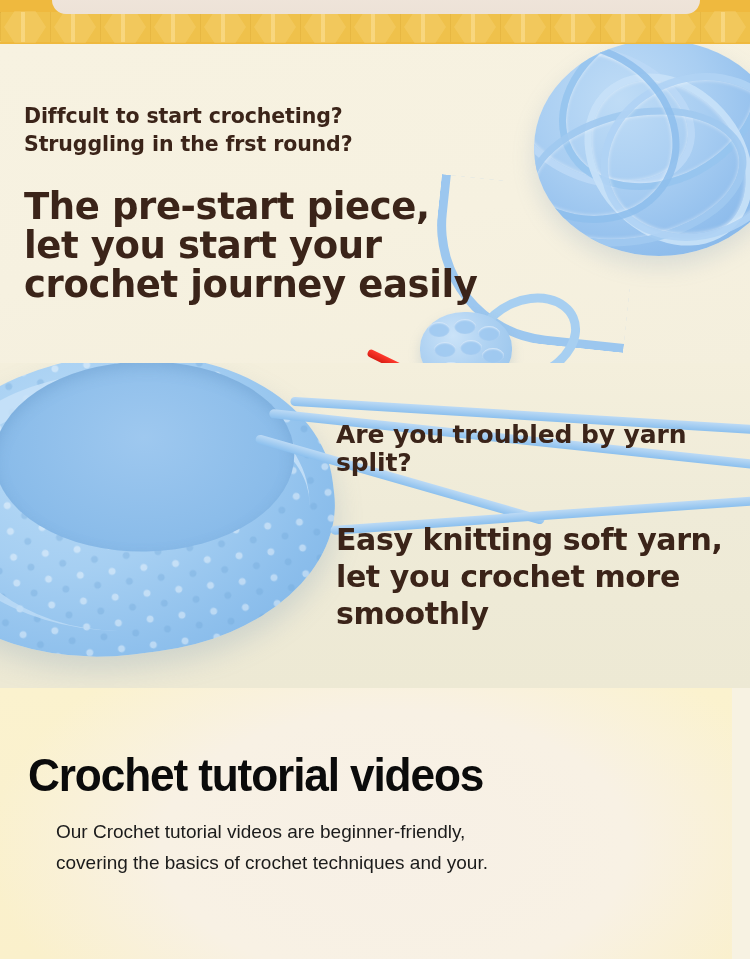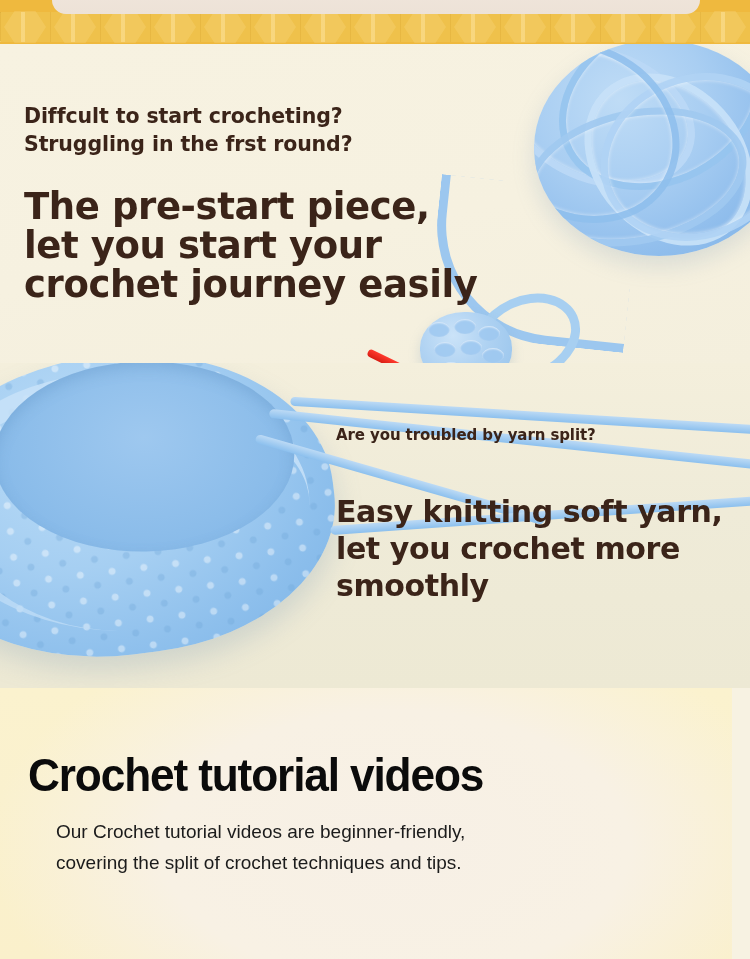--- a/index.html
+++ b/index.html
@@ -161,21 +161,21 @@
     position:absolute;height:9px;border-radius:5px;
     background:linear-gradient(180deg,#BCDAF5,#8CC0EE);
   }
   .s1{left:290px;top:48px;width:470px;transform:rotate(3.5deg);}
   .s2{left:268px;top:72px;width:500px;transform:rotate(6deg);}
   .s3{left:250px;top:112px;width:300px;transform:rotate(16deg);}
   .s4{left:330px;top:148px;width:430px;transform:rotate(-4deg);}
 
   .p2-text{position:absolute;left:336px;top:58px;}
   .kicker2{
-    color:#3B2419;font-weight:bold;font-size:15px;line-height:28px;
+    color:#3B2419;font-weight:bold;font-size:25px;line-height:28px;
     letter-spacing:-.1px;
   }
   .headline2{
     margin-top:44px;color:#3B2419;font-weight:bold;
     font-size:30px;line-height:37px;letter-spacing:-.4px;white-space:pre-line;
   }
 
   
   .videos{
     position:absolute;left:0;top:688px;width:732px;height:271px;
@@ -278,16 +278,16 @@
       <div class="kicker2">Are you troubled by yarn split?</div>
       <div class="headline2">Easy knitting soft yarn,
 let you crochet more
 smoothly</div>
     </div>
   </div>
 
   <div class="videos">
     <div class="v-title">Crochet tutorial videos</div>
     <div class="v-sub">Our Crochet tutorial videos are beginner-friendly,
-covering the split of crochet techniques and tips.</div>
+covering the basics of crochet techniques and your.</div>
   </div>
 
 </div>
 
 </body></html>

